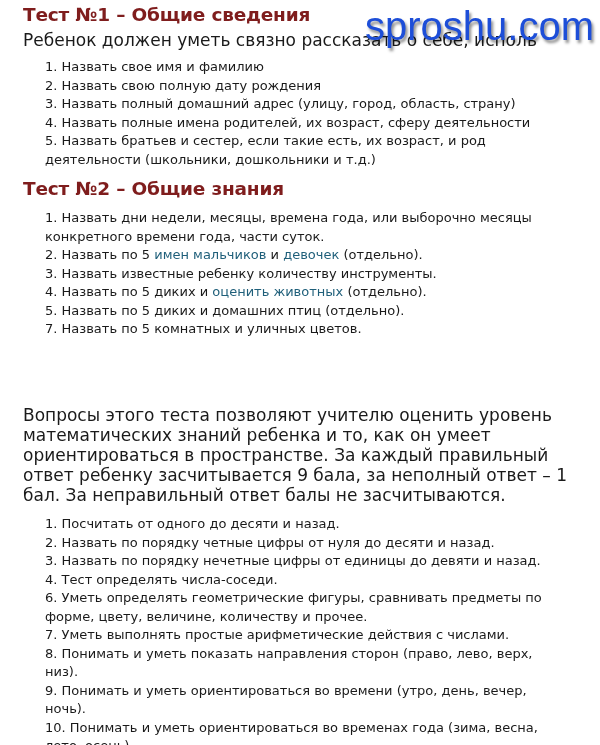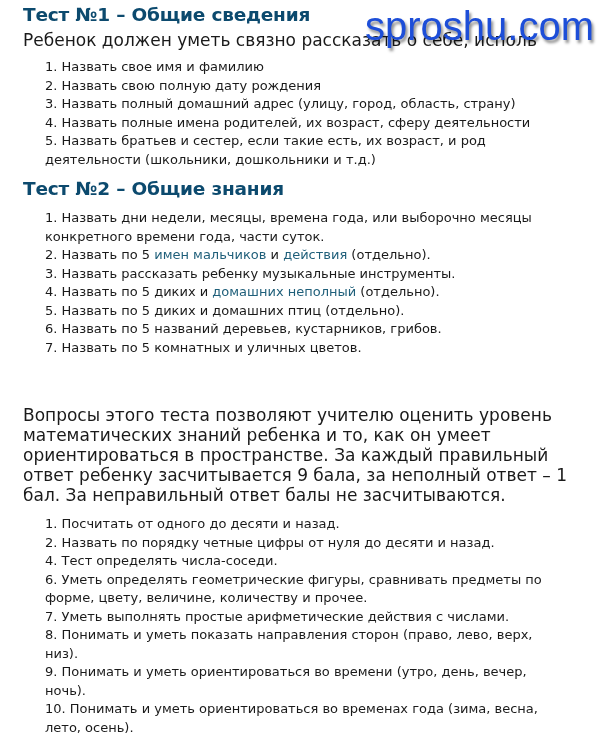--- a/index.html
+++ b/index.html
@@ -1,20 +1,20 @@
 <!DOCTYPE html>
 <html><head>
 <meta charset="utf-8">
 <style>
   html, body { margin: 0; padding: 0; background: #ffffff; }
   body { width: 600px; height: 745px; position: relative; overflow: hidden;
          font-family: "DejaVu Sans", sans-serif; color: #1a1a1a; }
   .page { position: absolute; left: 0; top: 0; width: 600px; }
   h2 { font-family: "DejaVu Sans", sans-serif; font-weight: bold; font-size: 18.5px;
-       color: #0c4a6e; margin: 0; line-height: 21px; letter-spacing: -0.2px; }
+       color: #7f1d1d; margin: 0; line-height: 21px; letter-spacing: -0.2px; }
   p.intro { font-size: 17px; line-height: 20px; margin: 0; color: #1a1a1a; }
   ol { list-style: none; margin: 0; padding: 0 0 0 45px; }
   ol li { font-size: 13px; line-height: 18.5px; color: #1a1a1a; padding-right: 22px; }
   a.lnk { color: #1f5f7a; text-decoration: none; }
   .sec { position: absolute; left: 23px; width: 560px; }
   .sec ol { margin-left: -23px; padding-left: 45px; }
   .watermark { position: absolute; left: 365px; top: 2px; font-family: "Liberation Sans", sans-serif;
                font-size: 40px; color: #1d4ed8; letter-spacing: 0px;
                text-shadow: 2px 3px 3px rgba(0,0,0,0.45); line-height: 48px; }
 </style>
@@ -32,34 +32,34 @@
       <li><span>3.</span> <span>Назвать полный домашний адрес (улицу, город, область, страну)</span></li>
       <li><span>4.</span> <span>Назвать полные имена родителей, их возраст, сферу деятельности</span></li>
       <li><span>5.</span> <span>Назвать братьев и сестер, если такие есть, их возраст, и род деятельности (школьники, дошкольники и т.д.)</span></li>
     </ol>
   </div>
 
   <div class="sec" style="top:178px;">
     <h2>Тест №2 – Общие знания</h2>
     <ol style="margin-top:10px;">
       <li><span>1.</span> <span>Назвать дни недели, месяцы, времена года, или выборочно месяцы конкретного времени года, части суток.</span></li>
-      <li><span>2.</span> <span>Назвать по 5 </span><a class="lnk">имен мальчиков</a><span> и </span><a class="lnk">действия</a><span> (отдельно).</span></li>
-      <li><span>3.</span> <span>Назвать рассказать ребенку музыкальные инструменты.</span></li>
-      <li><span>4.</span> <span>Назвать по 5 диких и </span><a class="lnk">домашних неполный</a><span> (отдельно).</span></li>
+      <li><span>2.</span> <span>Назвать по 5 </span><a class="lnk">имен мальчиков</a><span> и </span><a class="lnk">девочек</a><span> (отдельно).</span></li>
+      <li><span>3.</span> <span>Назвать известные ребенку количеству инструменты.</span></li>
+      <li><span>4.</span> <span>Назвать по 5 диких и </span><a class="lnk">оценить животных</a><span> (отдельно).</span></li>
       <li><span>5.</span> <span>Назвать по 5 диких и домашних птиц (отдельно).</span></li>
-      <li><span>6.</span> <span>Назвать по 5 названий деревьев, кустарников, грибов.</span></li>
       <li><span>7.</span> <span>Назвать по 5 комнатных и уличных цветов.</span></li>
     </ol>
   </div>
 
   <div class="sec" style="top:401px;">
     <p class="intro" style="margin-top:4px;">Вопросы этого теста позволяют учителю оценить уровень математических знаний ребенка и то, как он умеет ориентироваться в пространстве. За каждый правильный ответ ребенку засчитывается 9 бала, за неполный ответ – 1 бал. За неправильный ответ балы не засчитываются.</p>
     <ol style="margin-top:10px;">
       <li><span>1.</span> <span>Посчитать от одного до десяти и назад.</span></li>
       <li><span>2.</span> <span>Назвать по порядку четные цифры от нуля до десяти и назад.</span></li>
+      <li><span>3.</span> <span>Назвать по порядку нечетные цифры от единицы до девяти и назад.</span></li>
       <li><span>4.</span> <span>Тест определять числа-соседи.</span></li>
       <li><span>6.</span> <span>Уметь определять геометрические фигуры, сравнивать предметы по форме, цвету, величине, количеству и прочее.</span></li>
       <li><span>7.</span> <span>Уметь выполнять простые арифметические действия с числами.</span></li>
       <li><span>8.</span> <span>Понимать и уметь показать направления сторон (право, лево, верх, низ).</span></li>
       <li><span>9.</span> <span>Понимать и уметь ориентироваться во времени (утро, день, вечер, ночь).</span></li>
       <li><span>10.</span> <span>Понимать и уметь ориентироваться во временах года (зима, весна, лето, осень).</span></li>
     </ol>
   </div>
 
   <div class="watermark">sproshu.com</div>

